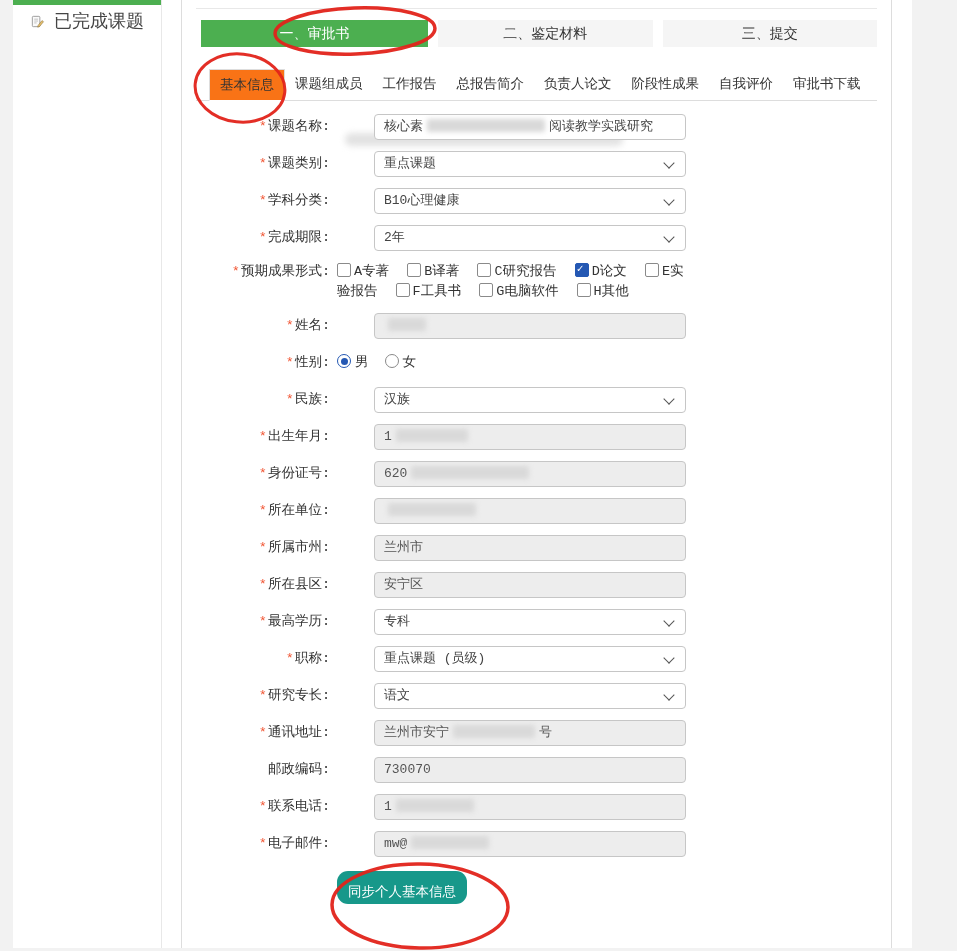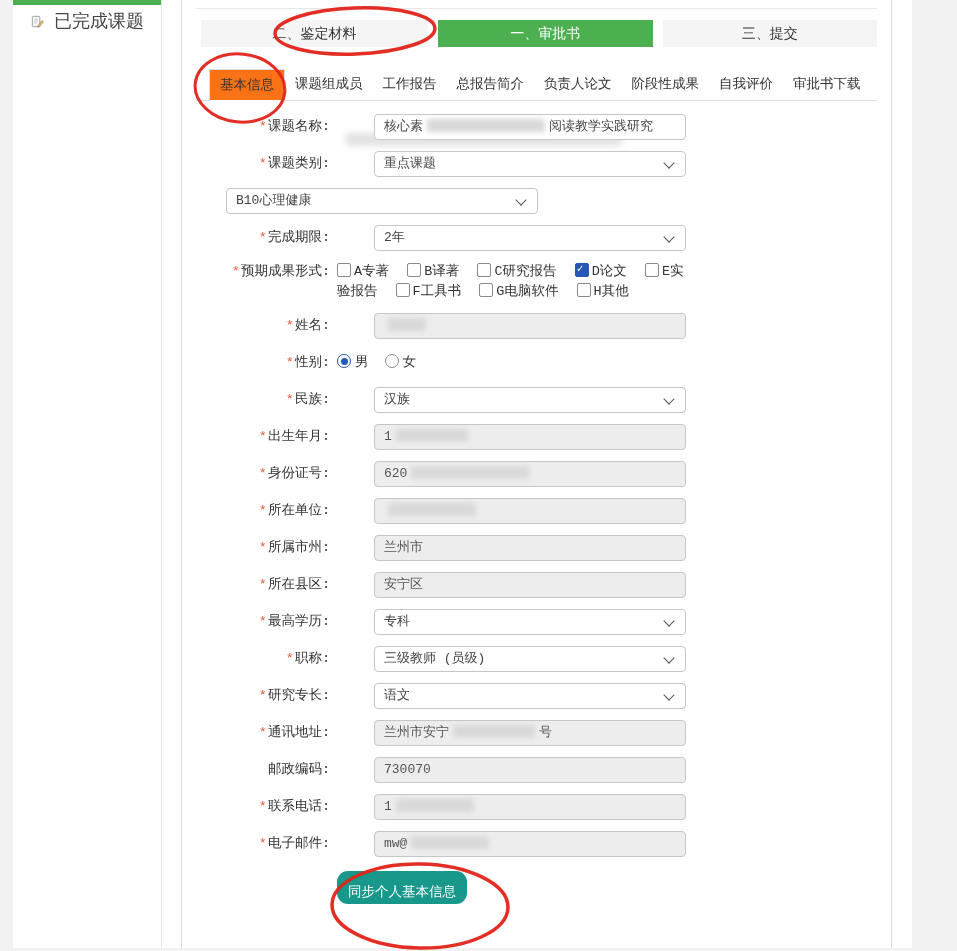--- a/index.html
+++ b/index.html
@@ -90,22 +90,22 @@
           <path d="M8.6 12.2l4.2-5.2 1.6 1.2-4.2 5.2-2 .6z" fill="#e8c06a" stroke="#8a7340" stroke-width="0.6"></path>
         </svg>
       </span>
       <span>已完成课题</span>
     </div>
   </div>
 
   <div class="panel">
     <div class="top-rule"></div>
     <div class="steps" id="steps">
+        <div class="step active" style="background: rgb(76, 175, 80);">一、审批书</div>
         <div class="step">二、鉴定材料</div>
-        <div class="step active" style="background: rgb(76, 175, 80);">一、审批书</div>
         <div class="step">三、提交</div>
       </div>
     <div class="subtabs" id="subtabs">
         <div class="subtab active">基本信息</div>
         <div class="subtab">课题组成员</div>
         <div class="subtab">工作报告</div>
         <div class="subtab">总报告简介</div>
         <div class="subtab">负责人论文</div>
         <div class="subtab">阶段性成果</div>
         <div class="subtab">自我评价</div>
@@ -122,20 +122,21 @@
         <div class="frow">
           <div class="flabel"><span class="req">*</span>课题类别:</div>
           <div class="ffield">
             <div class="finput white fselect">
               <span class="selval">重点课题</span>
               <span class="chev"></span>
             </div>
           </div>
         </div>
         <div class="frow">
+          <div class="flabel"><span class="req">*</span>学科分类:</div>
           <div class="ffield">
             <div class="finput white fselect">
               <span class="selval">B10心理健康</span>
               <span class="chev"></span>
             </div>
           </div>
         </div>
         <div class="frow">
           <div class="flabel"><span class="req">*</span>完成期限:</div>
           <div class="ffield">
@@ -208,21 +209,21 @@
             <div class="finput white fselect">
               <span class="selval">专科</span>
               <span class="chev"></span>
             </div>
           </div>
         </div>
         <div class="frow">
           <div class="flabel"><span class="req">*</span>职称:</div>
           <div class="ffield">
             <div class="finput white fselect">
-              <span class="selval">三级教师 (员级)</span>
+              <span class="selval">重点课题 (员级)</span>
               <span class="chev"></span>
             </div>
           </div>
         </div>
         <div class="frow">
           <div class="flabel"><span class="req">*</span>研究专长:</div>
           <div class="ffield">
             <div class="finput white fselect">
               <span class="selval">语文</span>
               <span class="chev"></span>

